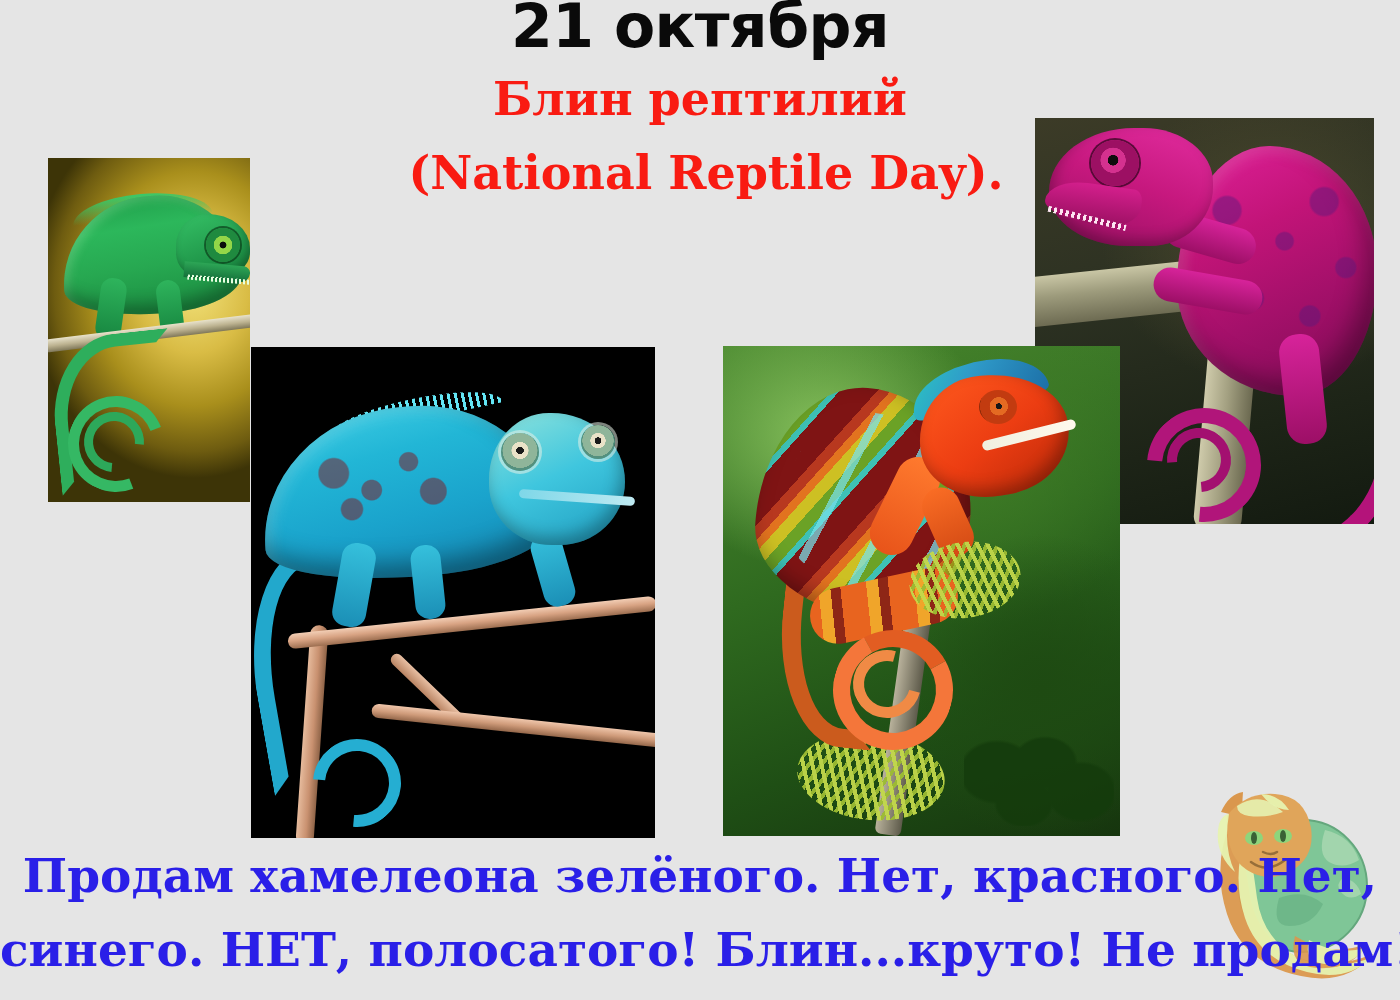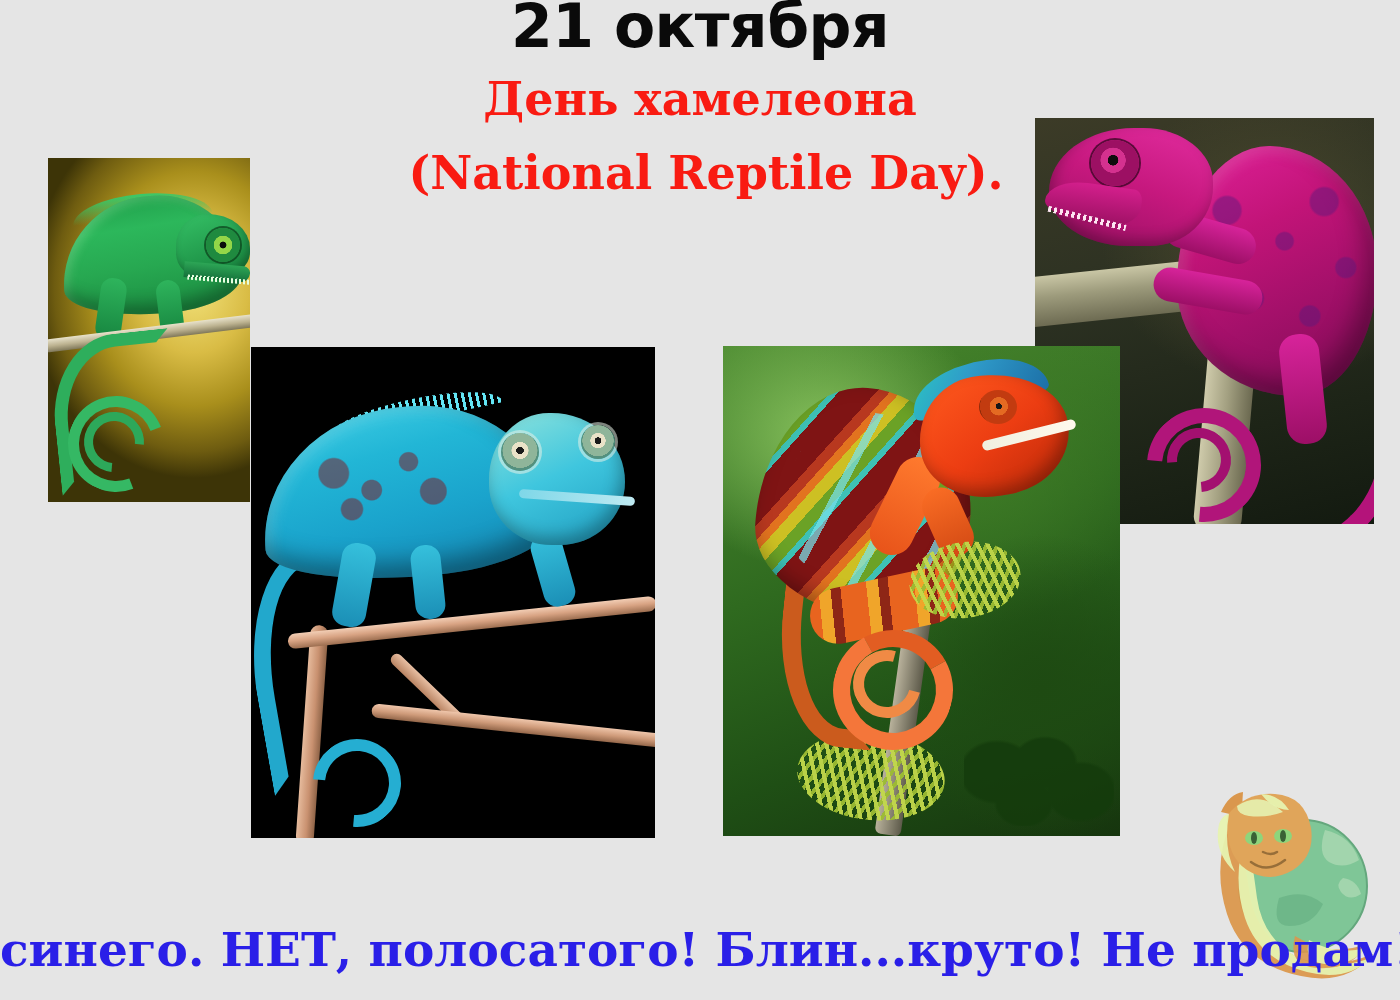--- a/index.html
+++ b/index.html
@@ -586,21 +586,21 @@
     pointer-events: none;
   }
 </style>
 </head>
 <body>
 
 <div id="poster">
 
   <div class="headline-date">21 октября</div>
 
-  <div class="headline-ru">День хамелеона</div>
+  <div class="headline-ru">Блин рептилий</div>
 
   <div class="headline-en">(National Reptile Day).</div>
 
   <div class="photo" id="photo-green">
     <div class="g-crest"></div>
     <div class="g-body"></div>
     <div class="g-leg-a"></div>
     <div class="g-leg-b"></div>
     <div class="g-head"></div>
     <div class="g-eye"></div>
@@ -658,20 +658,21 @@
     <div class="b-spots"></div>
     <div class="b-leg-a"></div>
     <div class="b-leg-b"></div>
     <div class="b-leg-c"></div>
     <div class="b-head"></div>
     <div class="b-eye-l"></div>
     <div class="b-eye-r"></div>
     <div class="b-mouth"></div>
   </div>
 
+  <div class="caption" id="caption-line1">Продам хамелеона зелёного. Нет, красного. Нет,</div>
 
   <div class="caption" id="caption-line2">синего. НЕТ, полосатого! Блин...круто! Не продам!!!</div>
 
   <svg id="watermark" viewBox="0 0 215 205">
 
     <ellipse cx="128" cy="100" rx="64" ry="66" fill="#6ec18a" stroke="#4e9d6b" stroke-width="2"></ellipse>
     <path d="M86 54 q22 -8 44 2 q-8 16 -26 20 q-16 4 -18 -22 z" fill="#9fd6a8" opacity=".85"></path>
     <path d="M150 44 q26 6 34 30 q-16 10 -30 2 q-12 -8 -4 -32 z" fill="#9fd6a8" opacity=".85"></path>
     <path d="M104 112 q26 -10 44 6 q-10 22 -34 22 q-18 0 -10 -28 z" fill="#58ae78" opacity=".9"></path>
     <path d="M168 92 q14 2 18 16 q-12 8 -20 -2 q-6 -8 2 -14 z" fill="#9fd6a8" opacity=".85"></path>

